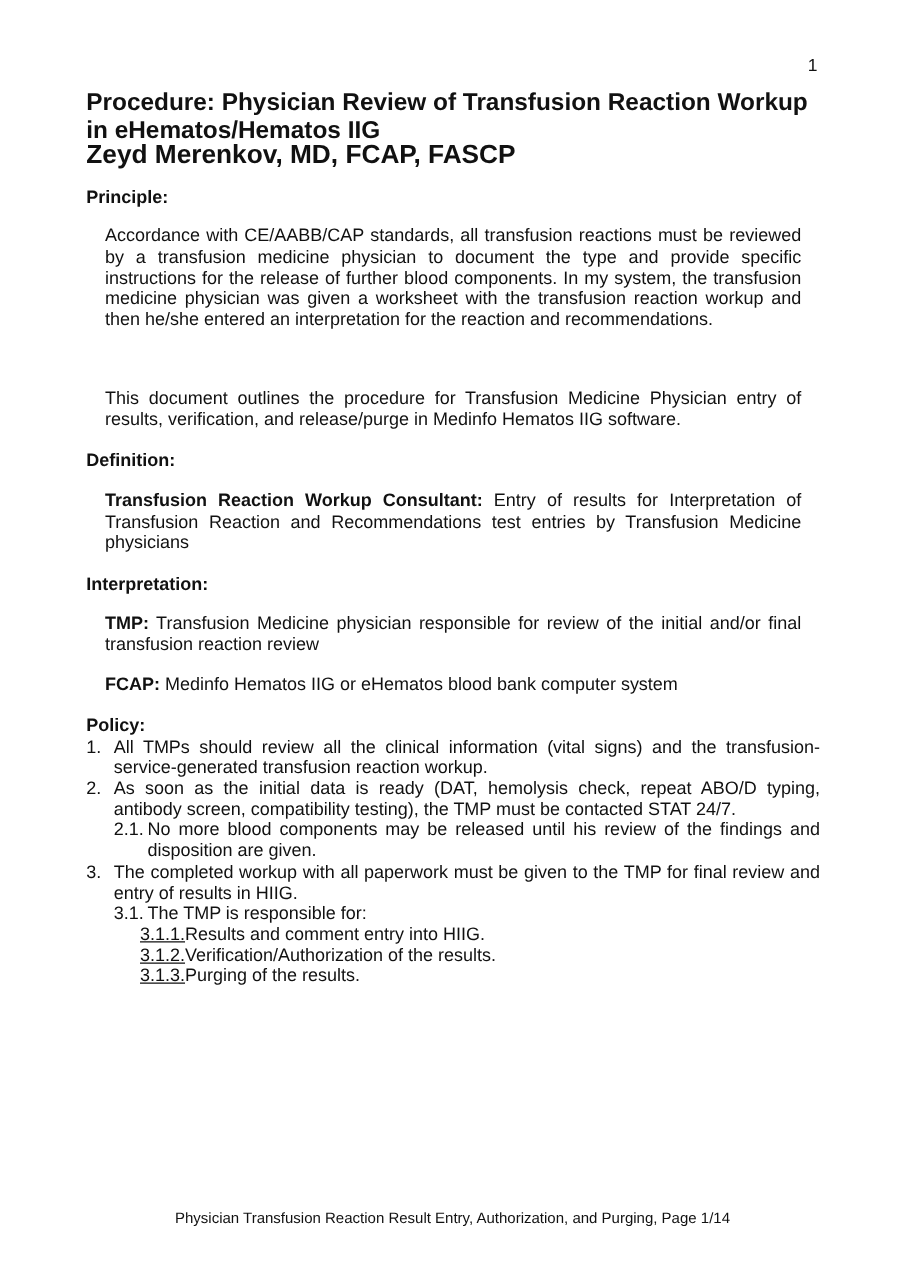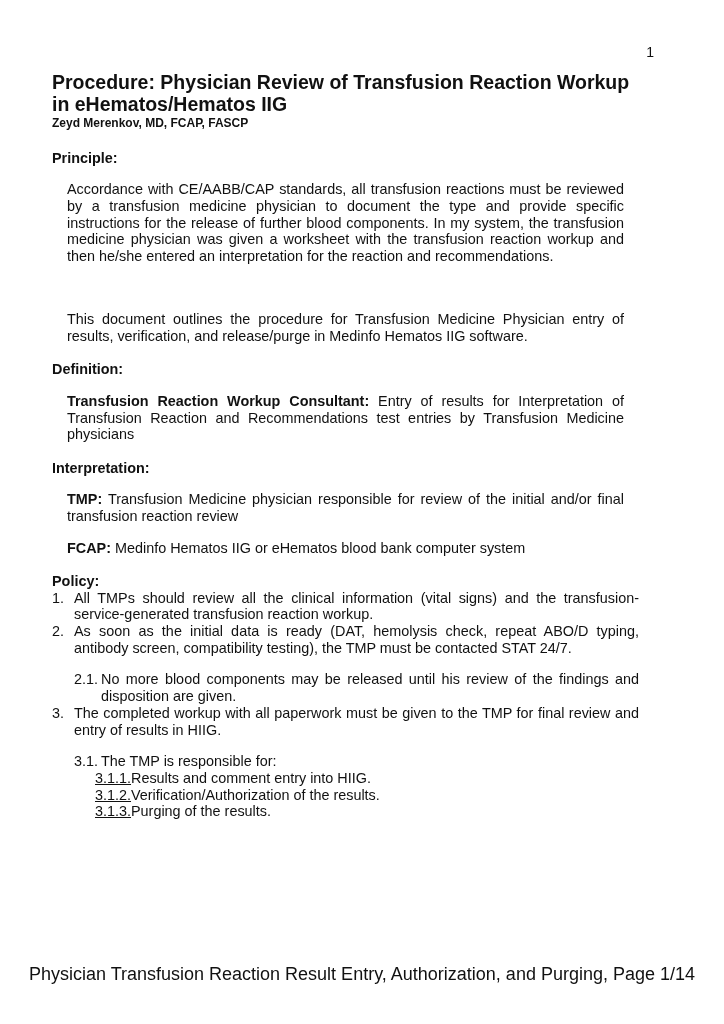--- a/index.html
+++ b/index.html
@@ -5,46 +5,46 @@
   html, body { margin: 0; padding: 0; background: #ffffff; }
   body {
     width: 724px; height: 1024px; position: relative; overflow: hidden;
     font-family: "Liberation Sans", sans-serif; color: #111111;
   }
   .page-number {
     position: absolute; top: 44px; right: 70px;
     font-size: 14px; line-height: 16px;
   }
   .content {
-    position: absolute; left: 52px; top: 71px; width: 587px;
+    position: absolute; left: 69px; top: 71px; width: 587px;
     font-size: 14.4px; line-height: 16.7px;
   }
   .title {
     font-weight: bold; font-size: 19.5px; line-height: 22px; margin: 0;
   }
   .author, .affiliation {
-    font-weight: bold; font-size: 12px; line-height: 17.5px; margin: 0;
+    font-weight: bold; font-size: 21px; line-height: 17.5px; margin: 0;
   }
   .section { margin-top: 16.5px; }
   .section.first { margin-top: 17px; }
   .heading { font-weight: bold; margin: 0; }
   p { margin: 15px; }
   .justify { text-align: justify; text-align-last: left; }
   .gap { height: 16.7px; }
   b { font-weight: bold; }
   .list-item { position: relative; }
   .lvl1 { padding-left: 22px; }
   .lvl1 > .num { position: absolute; left: 0; top: 0; }
-  .lvl2 { padding-left: 49px; margin-top: 15px; }
+  .lvl2 { padding-left: 49px; }
   .lvl2 > .num { position: absolute; left: 22px; top: 0; }
   .lvl3 { padding-left: 79px; }
   .lvl3 > .num { position: absolute; left: 43px; top: 0; text-decoration: underline; }
   .footer {
     position: absolute; left: 0; width: 724px; top: 967px;
-    text-align: center; font-size: 18px; line-height: 14px;
+    text-align: center; font-size: 12px; line-height: 14px;
   }
 </style>
 </head>
 <body>
 
 <div class="page-number">1</div>
 
 <div class="content">
   <h1 class="title">Procedure:  Physician Review of Transfusion Reaction Workup in eHematos/Hematos IIG</h1>
   <p class="author">Zeyd Merenkov, MD, FCAP, FASCP</p>

